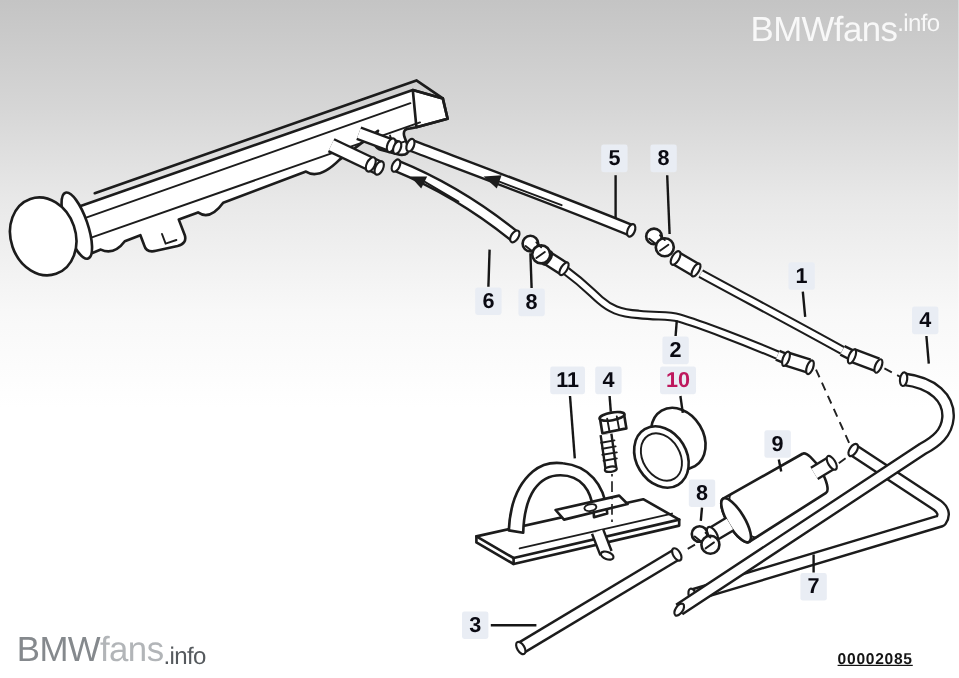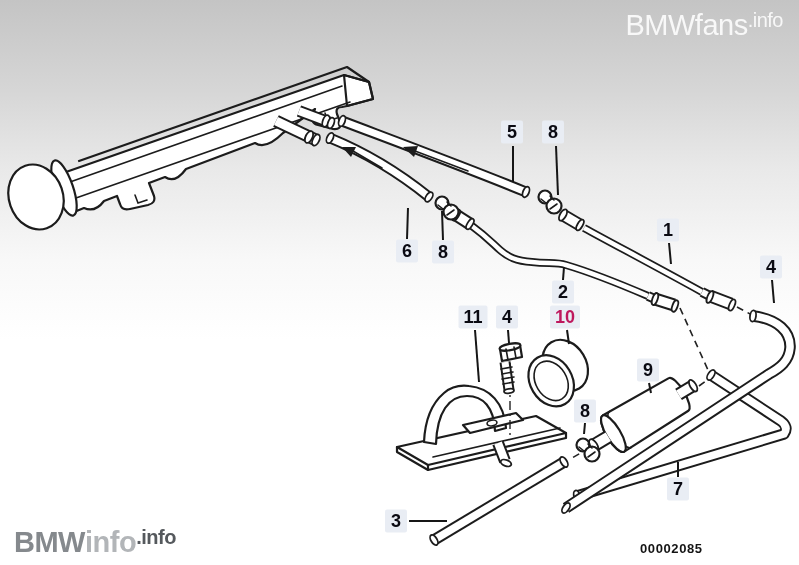--- a/index.html
+++ b/index.html
@@ -8,29 +8,29 @@
     font-family:"Liberation Sans",sans-serif;
     background:linear-gradient(180deg,#c4c4c4 0%,#d6d6d6 16%,#e9e9e9 30%,#f8f8f8 46%,#ffffff 60%,#ffffff 100%);
   }
   .stage svg{position:absolute;left:0;top:0;}
   .logo-top{
     position:absolute;top:9px;right:16px;color:#f8f8f8;display:flex;align-items:flex-start;
     font-size:29px;letter-spacing:-0.5px;
   }
   .logo-top .tld{font-size:20px;}
   .logo-bottom{
-    position:absolute;left:14px;top:526px;display:flex;align-items:flex-start;
-    font-size:29px;letter-spacing:-0.5px;font-weight:bold;
+    position:absolute;left:14px;top:526px;display:flex;align-items:flex-end;
+    font-size:29px;letter-spacing:-0.5px;
   }
   .logo-bottom .pre{color:#85898d;}
   .logo-bottom .mid{color:#b2b5b8;}
   .logo-bottom .tld{color:#55595d;font-size:20px;}
   .part-number{
-    position:absolute;left:640px;top:541px;color:#141414;
-    font:700 13px/16px "Liberation Sans",sans-serif;letter-spacing:0.6px;
+    position:absolute;left:698px;top:541px;color:#141414;
+    font:700 13px/16px "Liberation Sans",sans-serif;letter-spacing:0.6px;text-decoration:underline;
   }
   .callout{
     position:absolute;transform:translate(-50%,-50%);
     background:#e9edf4;color:#0a0a12;border-radius:2px;
     font:700 18px/21px "Liberation Sans",sans-serif;
     padding:1px 5px;text-align:center;min-width:12px;
   }
   
   .ln{fill:none;stroke:#1c1c1c;stroke-width:2.2;stroke-linejoin:round;stroke-linecap:round;}
   .wf{fill:#ffffff;stroke:#1c1c1c;stroke-width:2.2;stroke-linejoin:round;}
@@ -263,17 +263,17 @@
       <div class="callout" style="left: 507px; top: 317px; background: rgb(233, 237, 244); color: rgb(10, 10, 18);">4</div>
     </div>
 
   <div class="logo-top">
     <span>BMWfans</span>
       <span></span>
       <span class="tld">.info</span>
   </div>
   <div class="logo-bottom">
     <span class="pre">BMW</span>
-      <span class="mid">info</span>
+      <span class="mid">fans</span>
       <span class="tld">.info</span>
   </div>
   <div class="part-number">00002085</div>
 </div>
 
 </body></html>

